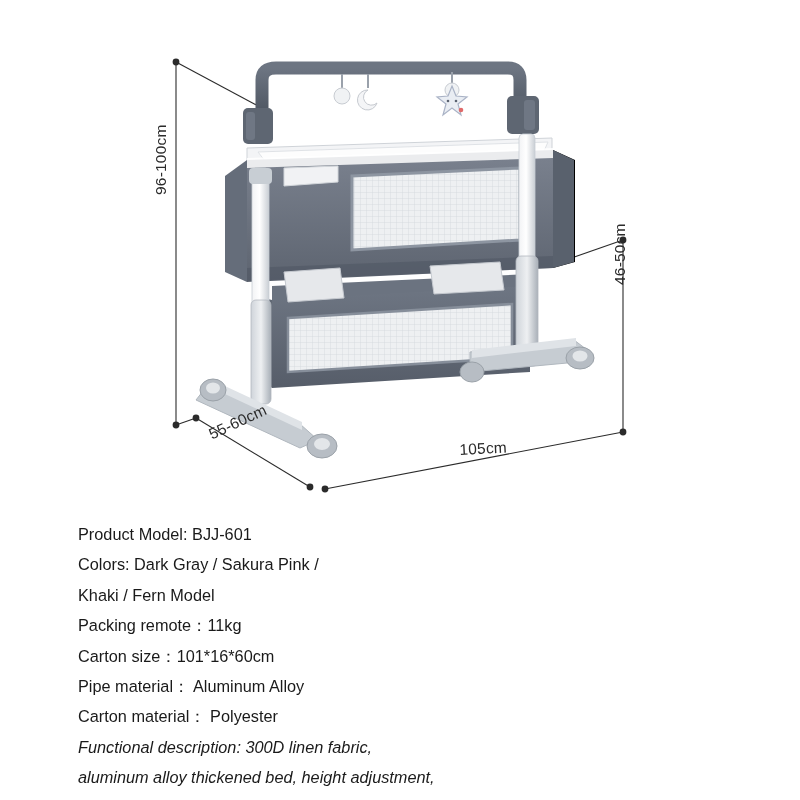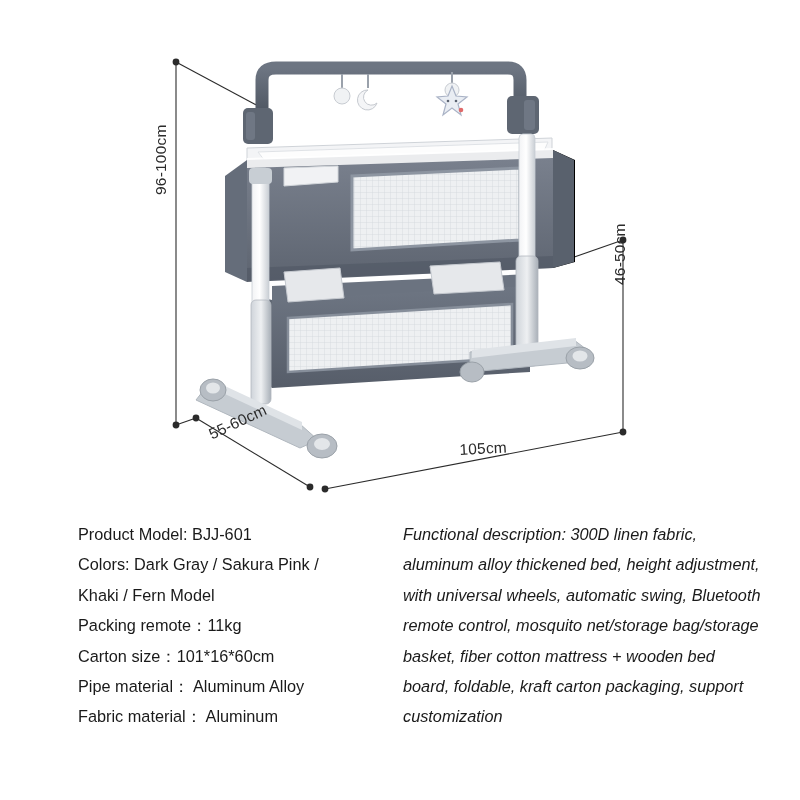--- a/index.html
+++ b/index.html
@@ -60,20 +60,21 @@
   
   #specs {
     position: absolute;
     left: 0;
     top: 505px;
     width: 800px;
     height: 295px;
     display: flex;
     box-sizing: border-box;
     padding: 14px 30px 0 78px;
+    flex-direction: column;
   }
   .spec-col {
     font-size: 16.3px;
     line-height: 30.4px;
     color: #1a1a1a;
   }
   .spec-col.left {
     width: 325px;
   }
   .spec-col.right {
@@ -249,18 +250,18 @@
 </div>
 
 <div id="specs">
   <div class="spec-col left">
     <div class="spec-line">Product Model: BJJ-601</div>
     <div class="spec-line">Colors: Dark Gray / Sakura Pink /</div>
     <div class="spec-line">Khaki / Fern Model</div>
     <div class="spec-line">Packing remote：11kg</div>
     <div class="spec-line">Carton size：101*16*60cm</div>
     <div class="spec-line">Pipe material： Aluminum Alloy</div>
-    <div class="spec-line">Fabric material： Aluminum</div>
+    <div class="spec-line">Carton material： Polyester</div>
   </div>
   <div class="spec-col right">
     <div class="spec-para">Functional description: 300D linen fabric, aluminum alloy thickened bed, height adjustment, with universal wheels, automatic swing, Bluetooth remote control, mosquito net/storage bag/storage basket, fiber cotton mattress + wooden bed board, foldable, kraft carton packaging, support customization</div>
   </div>
 </div>
 
 </body></html>

